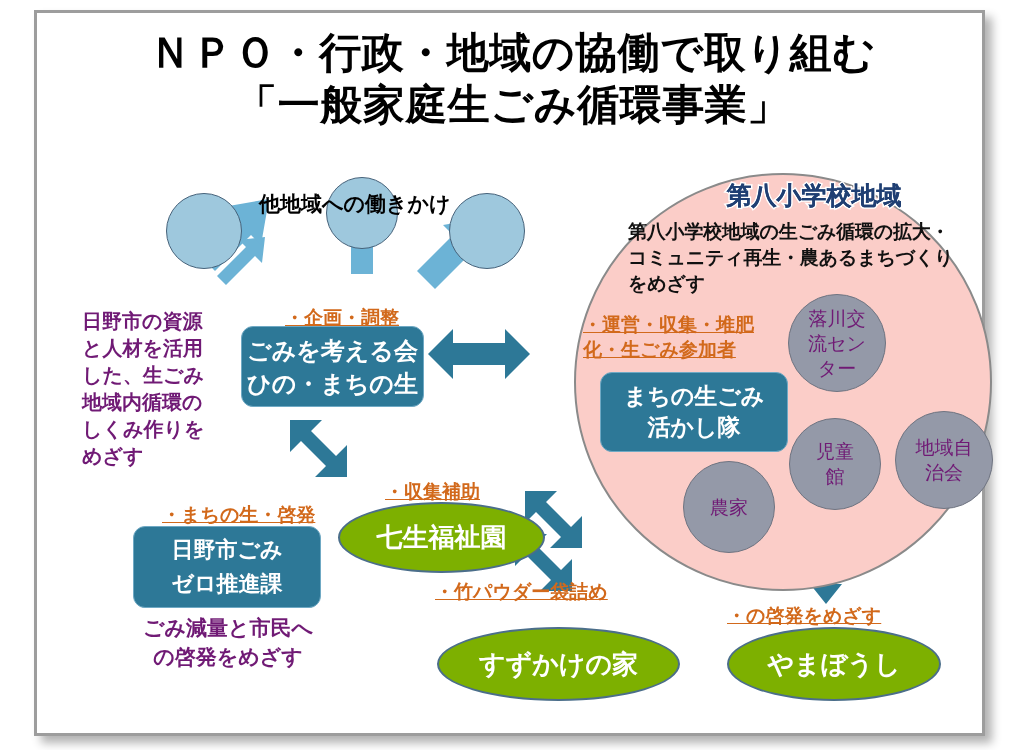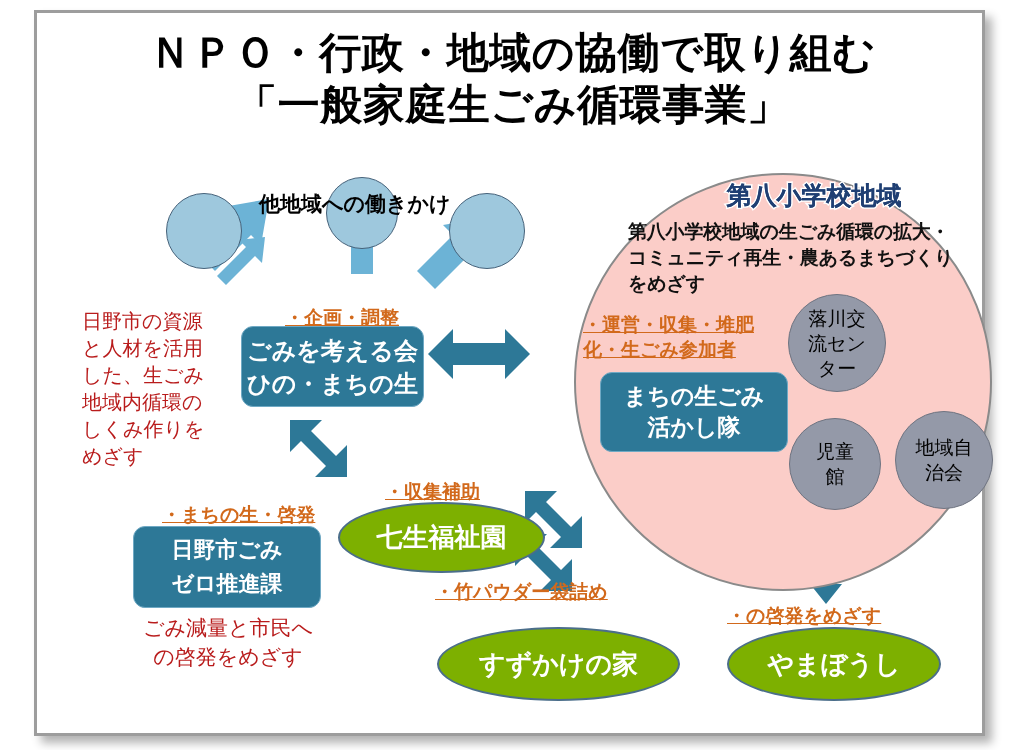--- a/index.html
+++ b/index.html
@@ -144,21 +144,21 @@
   
   .gray-circle {
     border-radius: 50%;
     background: #9499a8;
     border: 1.5px solid #6f7481;
     box-sizing: border-box;
     display: flex;
     align-items: center;
     justify-content: center;
     text-align: center;
-    color: #000000;
+    color: #701a75;
     font-size: 19px;
     line-height: 25px;
   }
 
   
   .green-ellipse {
     border-radius: 50%;
     background: #7db000;
     border: 2px solid #4b6e8a;
     box-sizing: border-box;
@@ -166,22 +166,22 @@
     align-items: center;
     justify-content: center;
     text-align: center;
     color: #ffffff;
     font-weight: bold;
     font-size: 26px;
   }
 
   
   .black-note {
-    color: #b91c1c;
-    font-weight: normal;
+    color: #701a75;
+    font-weight: bold;
     font-size: 20px;
     line-height: 27px;
   }
 
   
   #other-region-label {
     left: 222px;
     top: 177px;
     font-size: 21px;
     font-weight: bold;
@@ -273,20 +273,23 @@
 
 
     <div class="abs gray-circle" style="left:752px; top:405px; width:92px; height:92px;">
       <span style="display:block; width:42px;">児童館</span>
     </div>
 
     <div class="abs gray-circle" style="left:858px; top:398px; width:98px; height:98px;">
       <span style="display:block; width:62px;">地域自治会</span>
     </div>
 
+    <div class="abs gray-circle" style="left:646px; top:448px; width:92px; height:92px;">
+      <span style="display:block; width:62px;">農家</span>
+    </div>
 
     <div class="abs orange-caption" style="left:248px; top:292px;">・企画・調整</div>
 
     <div class="abs teal-box" style="left:204px; top:313px; width:183px; height:81px;">
       <span>ごみを考える会</span>
       <span>ひの・まちの生</span>
     </div>
 
     <div class="abs black-note" style="left:45px; top:295px; width:140px;">日野市の資源と人材を活用した、生ごみ地域内循環のしくみ作りをめざす</div>
 

